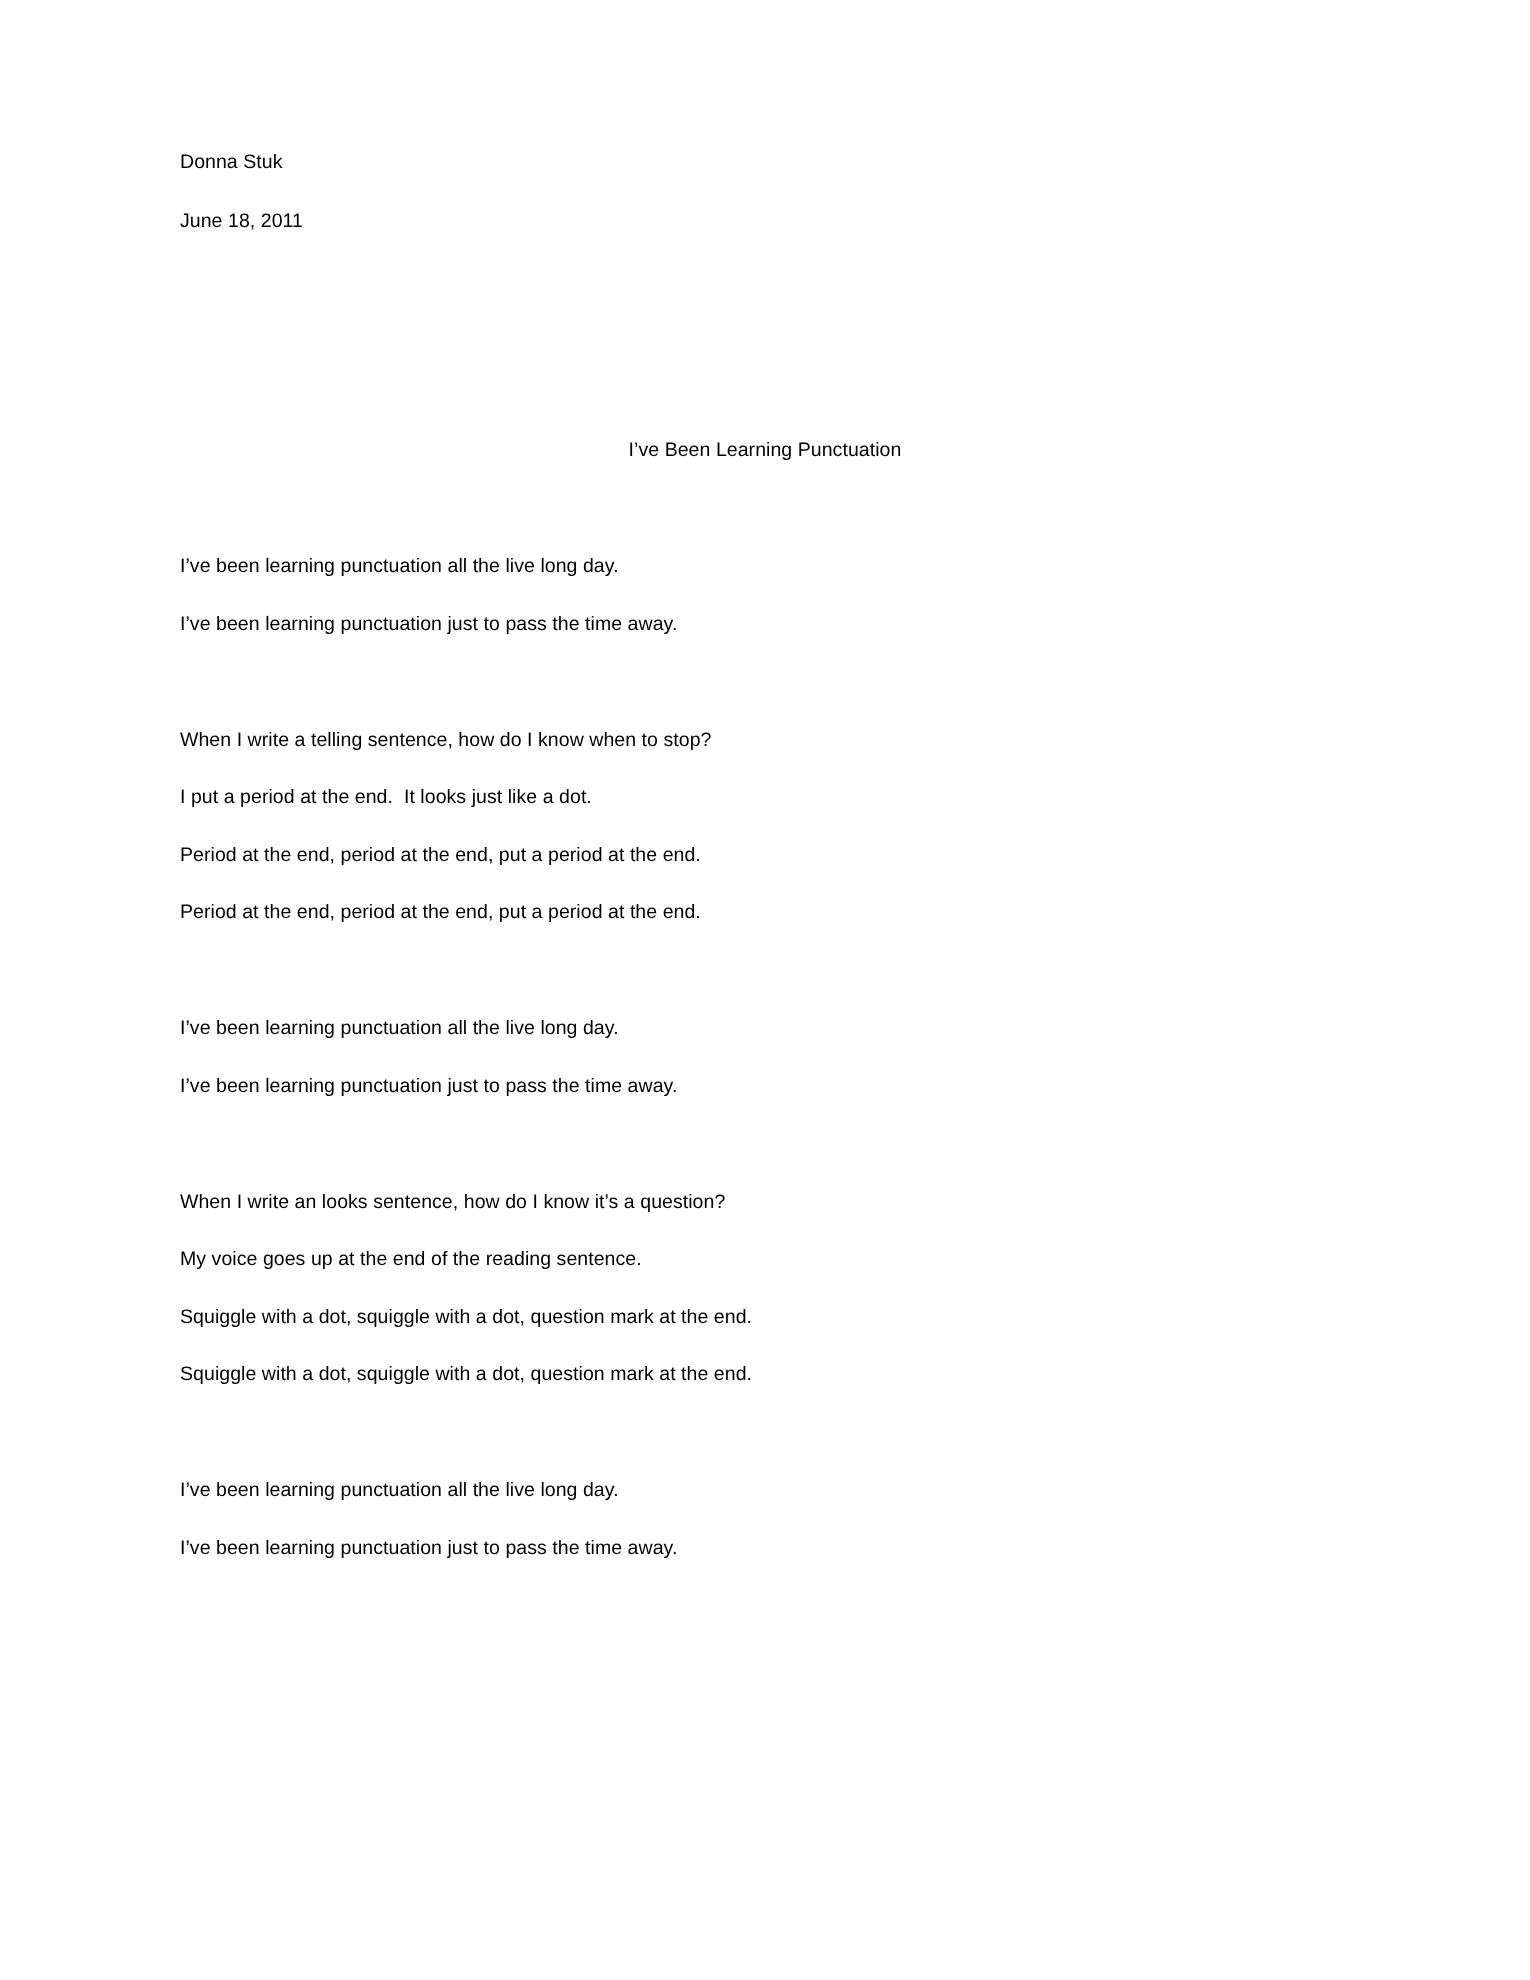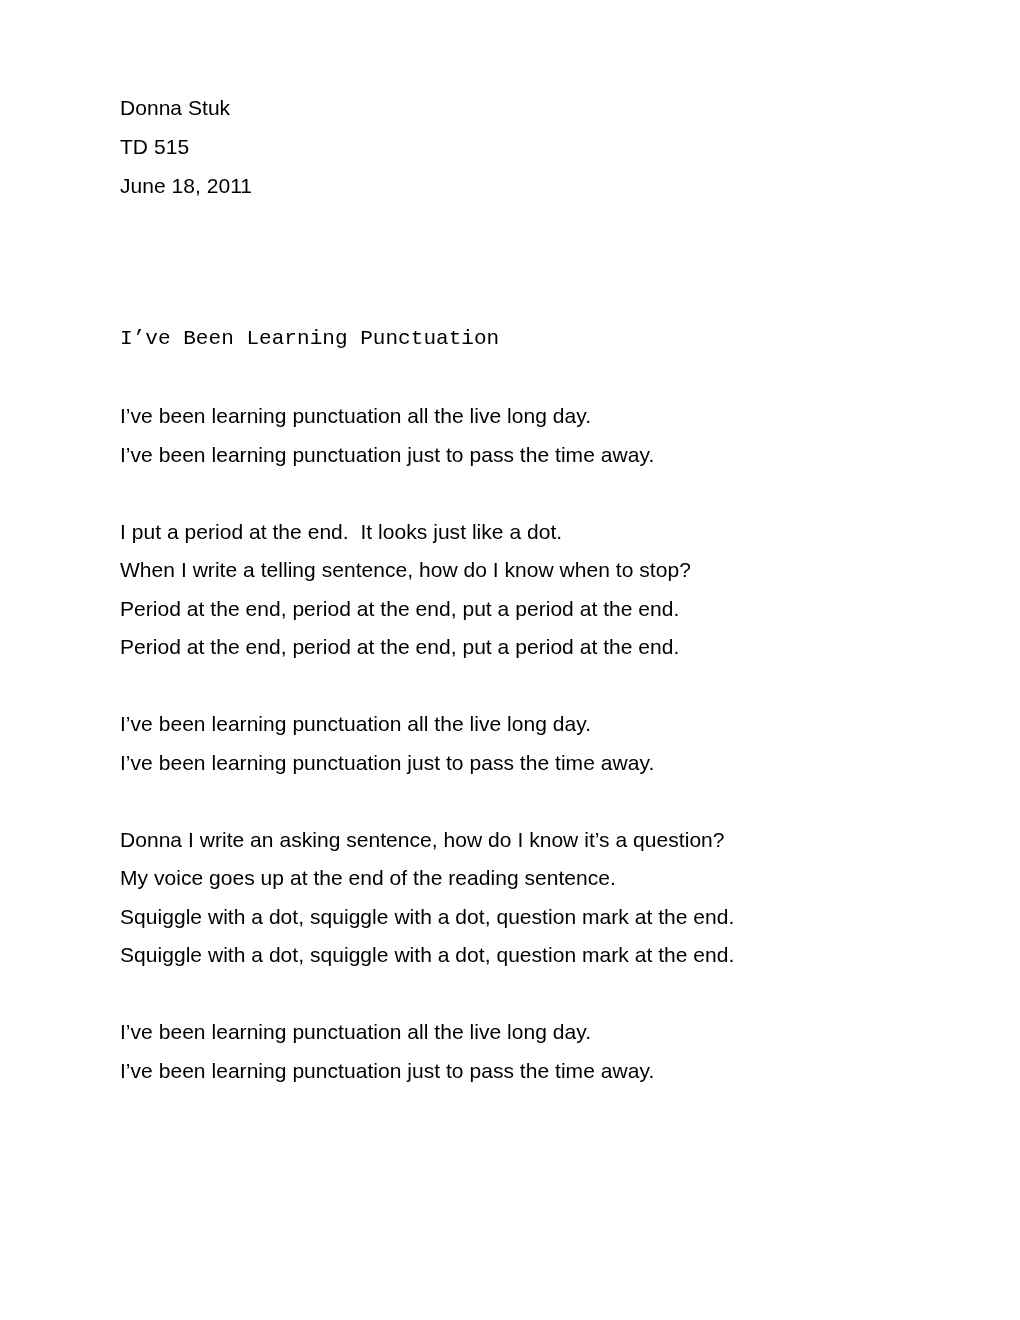--- a/index.html
+++ b/index.html
@@ -24,83 +24,81 @@
   }
   .doc-body {
     font-size: 15.5px;
     line-height: 1.0;
   }
   .line {
     display: block;
     height: 38.5px;
     line-height: 38.5px;
     white-space: pre;
-    font-size: 21px;
+    font-size: 13px;
     letter-spacing: 0.04px;
   }
   .blank {
     display: block;
     height: 38.5px;
   }
   .centered {
-    text-align: left;
-    font-family: Liberation Mono, monospace;
+    text-align: center;
   }
   .header-block .line {
     height: 39px;
     line-height: 39px;
   }
   .spacer-lg {
     display: block;
     height: 115px;
   }
 </style>
 </head>
 <body>
 
 <div class="page">
   <div class="doc-body">
 
     <div class="header-block">
       <span class="line">Donna Stuk</span>
-      <span class="line">TD 515</span>
       <span class="line">June 18, 2011</span>
     </div>
 
     <span class="spacer-lg"></span>
 
     <span class="line centered">I’ve Been Learning Punctuation</span>
 
     <span class="blank"></span>
 
     <div>
       <span class="line">I’ve been learning punctuation all the live long day.</span>
       <span class="line">I’ve been learning punctuation just to pass the time away.</span>
     </div>
 
     <span class="blank"></span>
 
     <div>
+      <span class="line">When I write a telling sentence, how do I know when to stop?</span>
       <span class="line">I put a period at the end.  It looks just like a dot.</span>
-      <span class="line">When I write a telling sentence, how do I know when to stop?</span>
       <span class="line">Period at the end, period at the end, put a period at the end.</span>
       <span class="line">Period at the end, period at the end, put a period at the end.</span>
     </div>
 
     <span class="blank"></span>
 
     <div>
       <span class="line">I’ve been learning punctuation all the live long day.</span>
       <span class="line">I’ve been learning punctuation just to pass the time away.</span>
     </div>
 
     <span class="blank"></span>
 
     <div>
-      <span class="line">Donna I write an asking sentence, how do I know it’s a question?</span>
+      <span class="line">When I write an looks sentence, how do I know it’s a question?</span>
       <span class="line">My voice goes up at the end of the reading sentence.</span>
       <span class="line">Squiggle with a dot, squiggle with a dot, question mark at the end.</span>
       <span class="line">Squiggle with a dot, squiggle with a dot, question mark at the end.</span>
     </div>
 
     <span class="blank"></span>
 
     <div>
       <span class="line">I’ve been learning punctuation all the live long day.</span>
       <span class="line">I’ve been learning punctuation just to pass the time away.</span>

